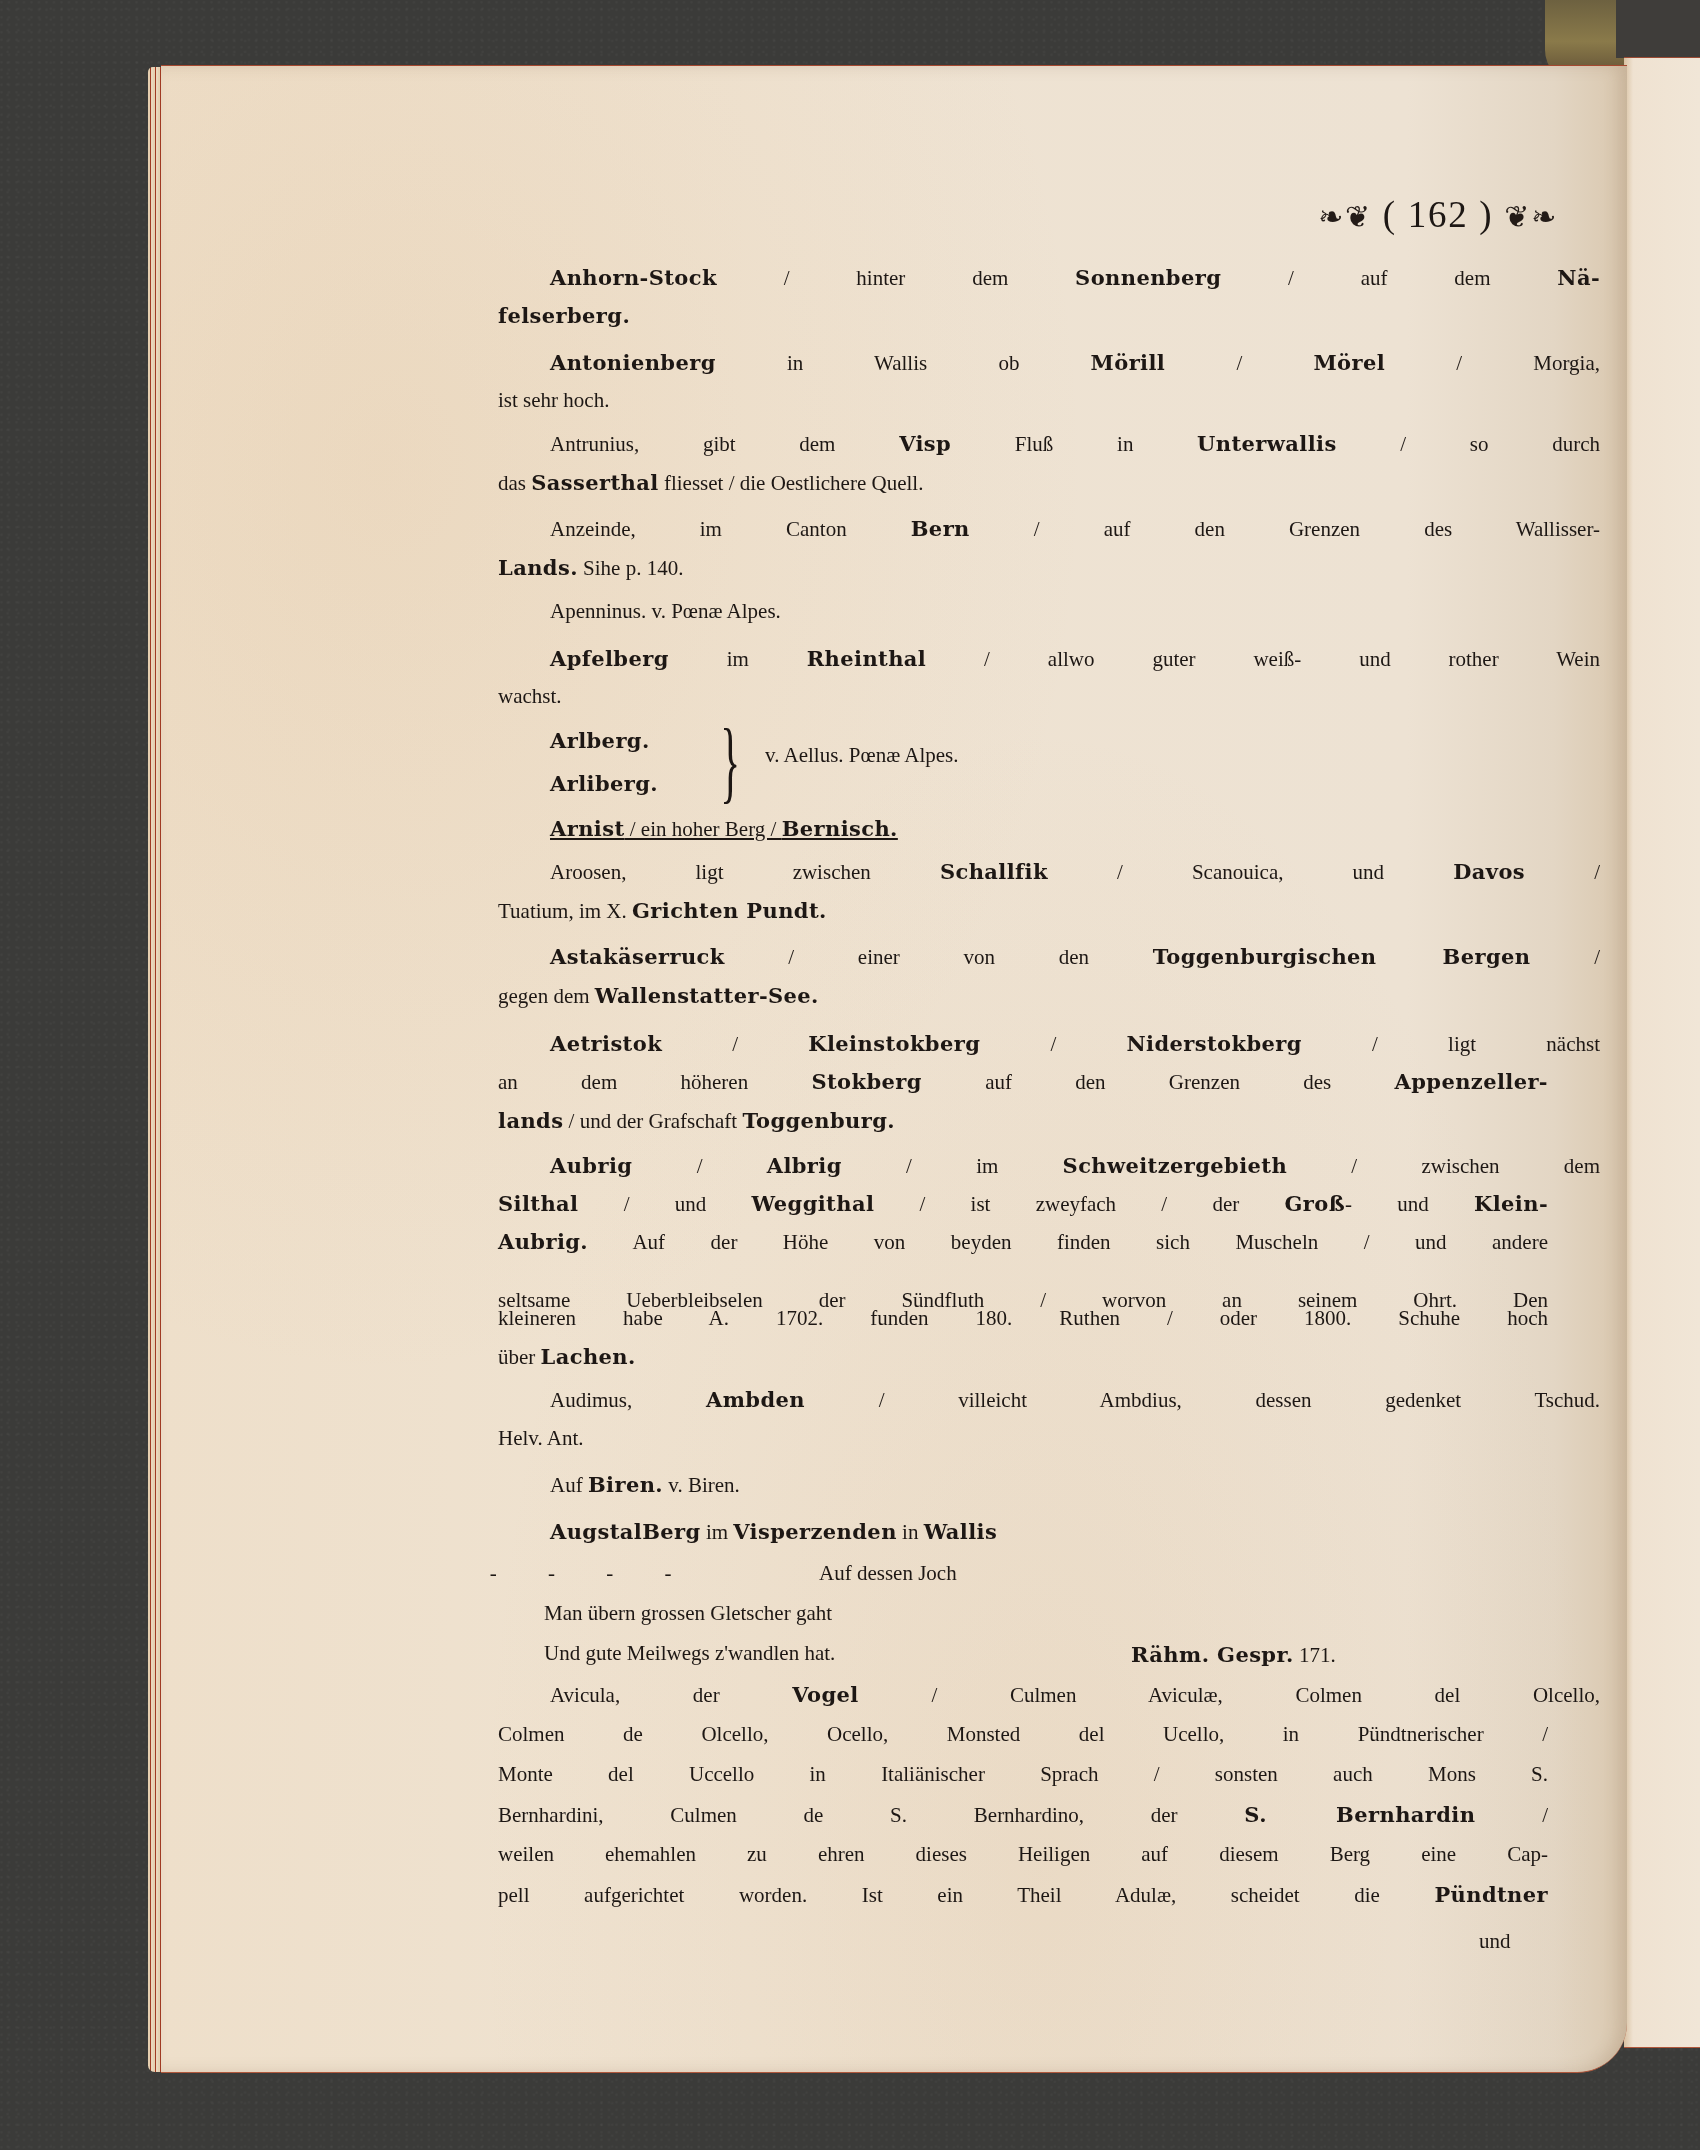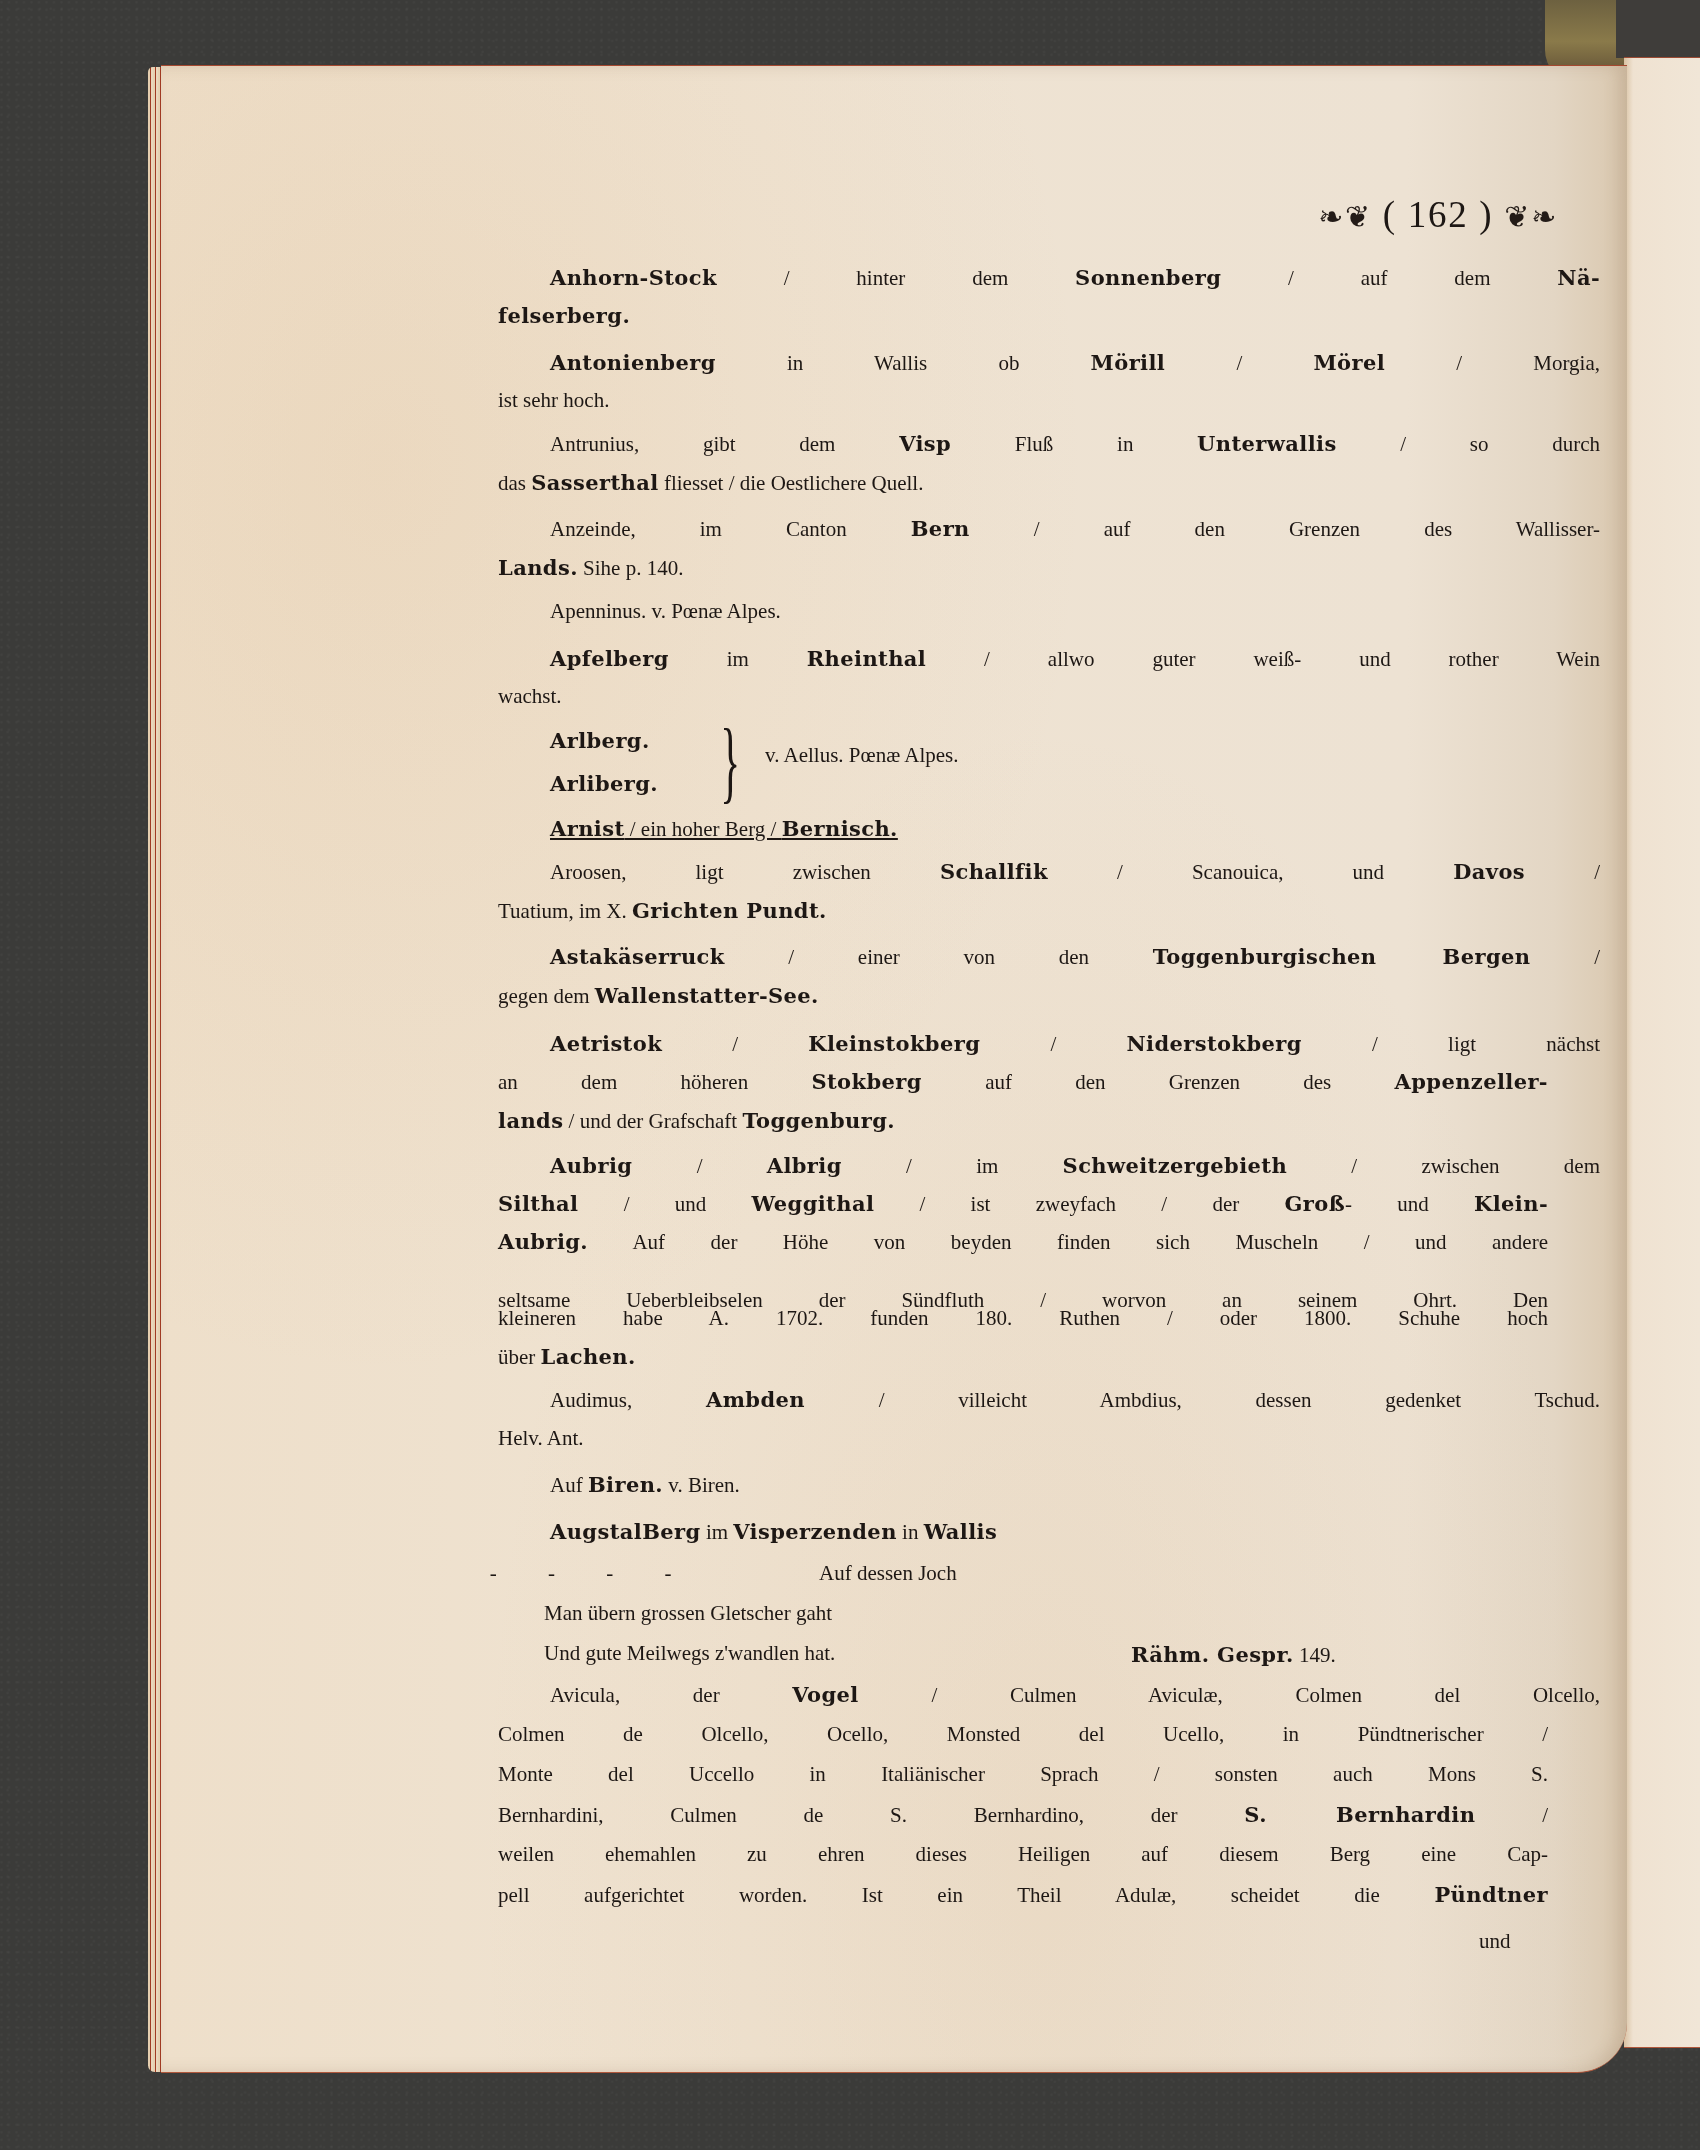--- a/index.html
+++ b/index.html
@@ -114,21 +114,21 @@
       <div class="line just" style="top: 1108px;"><span>kleineren habe A. 1702. funden 180. Ruthen / oder 1800. Schuhe hoch</span></div>
       <div class="line " style="top: 1146px;"><span>über </span><b>Lachen.</b></div>
       <div class="line ind just" style="top: 1189px;"><span>Audimus, </span><b>Ambden</b><span> / villeicht Ambdius, dessen gedenket Tschud.</span></div>
       <div class="line " style="top: 1228px;"><span>Helv. Ant.</span></div>
       <div class="line ind " style="top: 1274px;"><span>Auf </span><b>Biren.</b><span> v. Biren.</span></div>
       <div class="line ind " style="top: 1321px; text-align: center;"><b>AugstalBerg</b><span> im </span><b>Visperzenden</b><span> in </span><b>Wallis</b></div>
       <div class="line" style="top: 1363px; left: -8.3px; letter-spacing: 23px;">-    -    -    -</div>
       <div class="line" style="top: 1363px; left: 321px; font-family: Liberation Serif, serif;">Auf dessen Joch</div>
       <div class="line" style="top: 1403px; left: 46px;">Man übern grossen Gletscher gaht</div>
       <div class="line" style="top: 1443px; left: 46px;">Und gute Meilwegs z'wandlen hat.</div>
-      <div class="line" style="top: 1444px; left: 633px;"><b>Rähm. Gespr.</b><span> 149.</span></div>
+      <div class="line" style="top: 1444px; left: 633px;"><b>Rähm. Gespr.</b><span> 171.</span></div>
       <div class="line ind just" style="top: 1484px;"><span>Avicula, der </span><b>Vogel</b><span> / Culmen Aviculæ, Colmen del Olcello,</span></div>
       <div class="line just" style="top: 1524px;"><span>Colmen de Olcello, Ocello, Monsted del Ucello, in Pündtnerischer /</span></div>
       <div class="line just" style="top: 1564px;"><span>Monte del Uccello in Italiänischer Sprach / sonsten auch Mons S.</span></div>
       <div class="line just" style="top: 1604px;"><span>Bernhardini, Culmen de S. Bernhardino, der </span><b>S. Bernhardin</b><span> /</span></div>
       <div class="line just" style="top: 1644px;"><span>weilen ehemahlen zu ehren dieses Heiligen auf diesem Berg eine Cap-</span></div>
       <div class="line just" style="top: 1684px;"><span>pell aufgerichtet worden. Ist ein Theil Adulæ, scheidet die </span><b>Pündtner</b></div>
       <div class="line" style="top: 1731px; left: 981px;">und</div>
     </div>
 </div>
 

